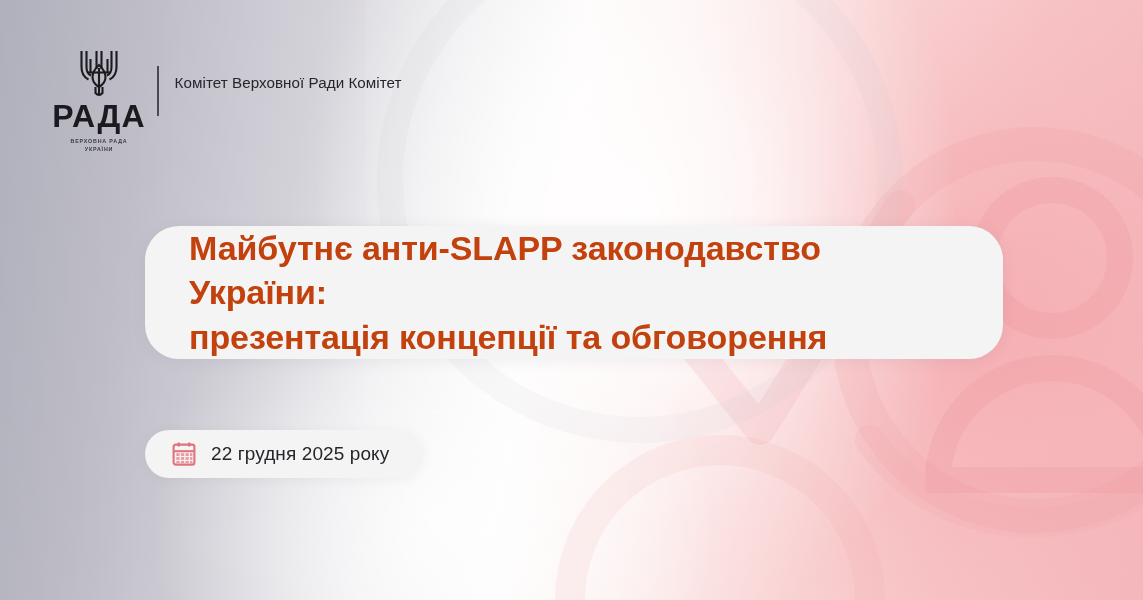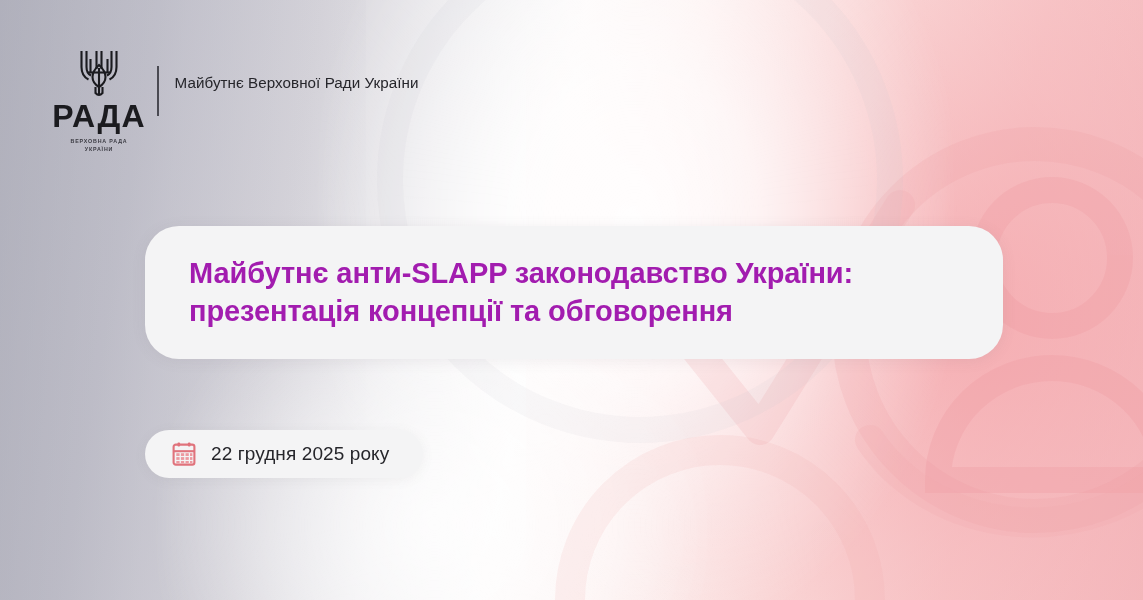--- a/index.html
+++ b/index.html
@@ -160,23 +160,23 @@
     width: 858px;
     height: 133px;
     background: #f4f4f5;
     border-radius: 34px;
     box-shadow: 0 2px 14px rgba(120,110,120,0.10);
     display: flex;
     align-items: center;
   }
   .title-text {
     padding: 0 44px;
-    font-size: 29px;
+    font-size: 34px;
     font-weight: 700;
-    color: #a21caf;
+    color: #c2410c;
     line-height: 1.30;
     letter-spacing: -0.1px;
   }
 
   
   .date-pill {
     position: absolute;
     left: 145px;
     top: 430px;
     height: 48px;
@@ -275,21 +275,21 @@
       <div class="logo-word">РАДА</div>
       <div class="logo-sub">
         <div>ВЕРХОВНА РАДА</div>
         <div>УКРАЇНИ</div>
       </div>
     </div>
 
     <div class="header-divider"></div>
 
     <div class="header-titles">
-      <div class="line">Майбутнє Верховної Ради України</div>
+      <div class="line">Комітет Верховної Ради Комітет</div>
     </div>
   </div>
 
   <div class="title-card">
     <div class="title-text">
       <div>Майбутнє анти-SLAPP законодавство України:</div>
       <div>презентація концепції та обговорення</div>
     </div>
   </div>
 

